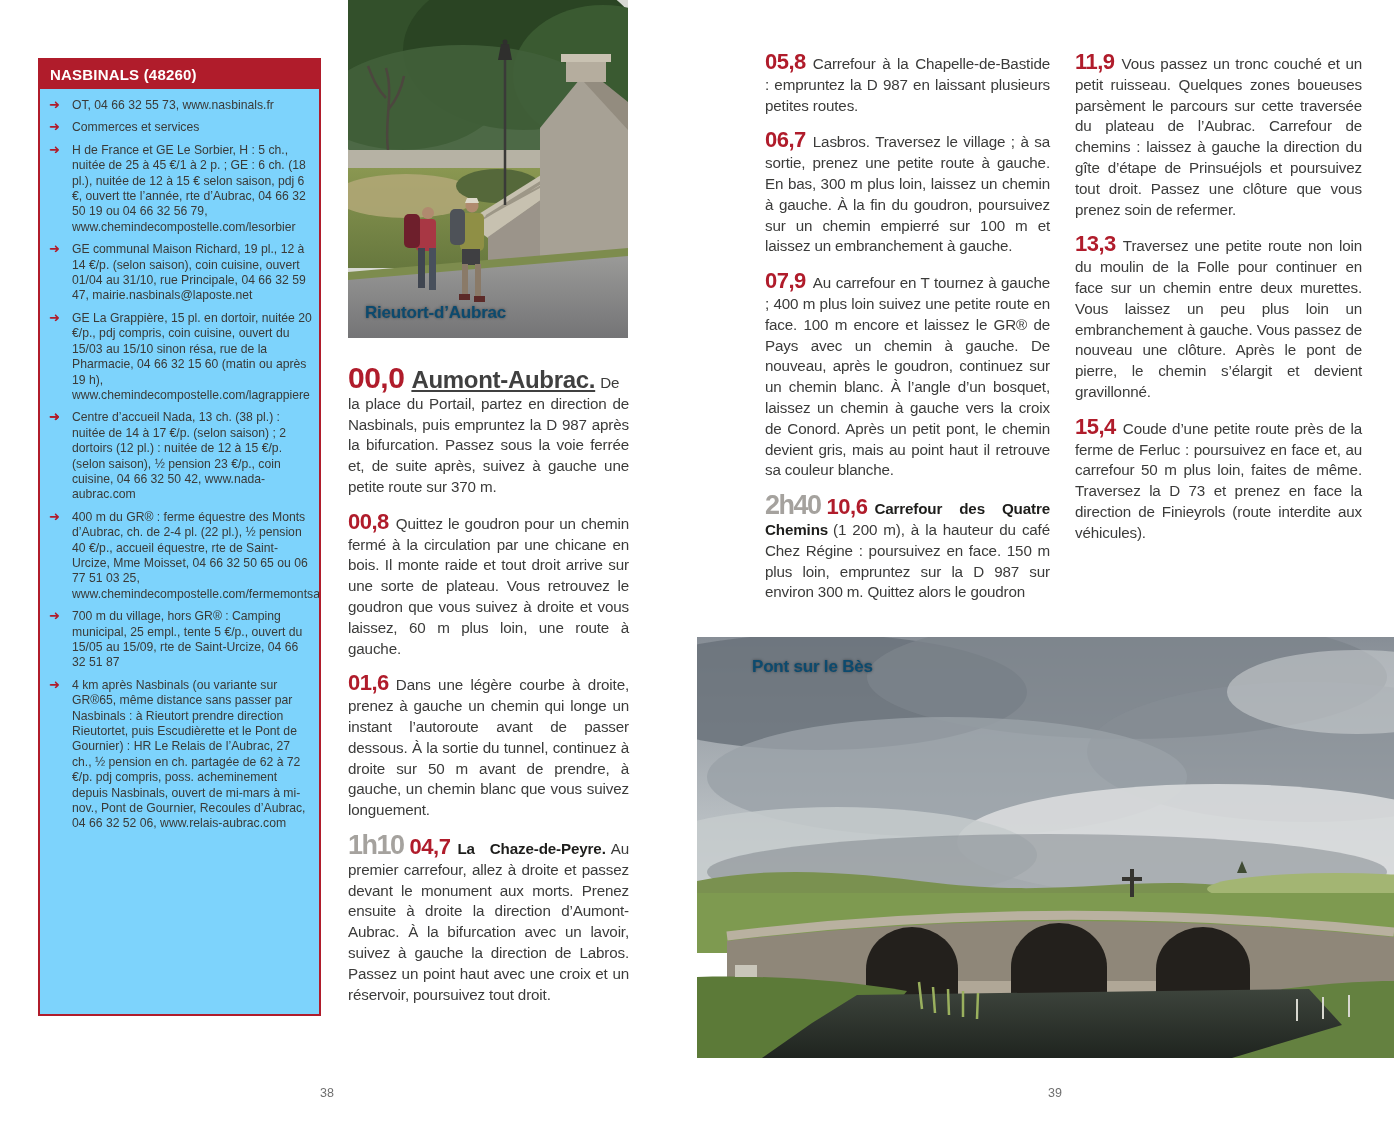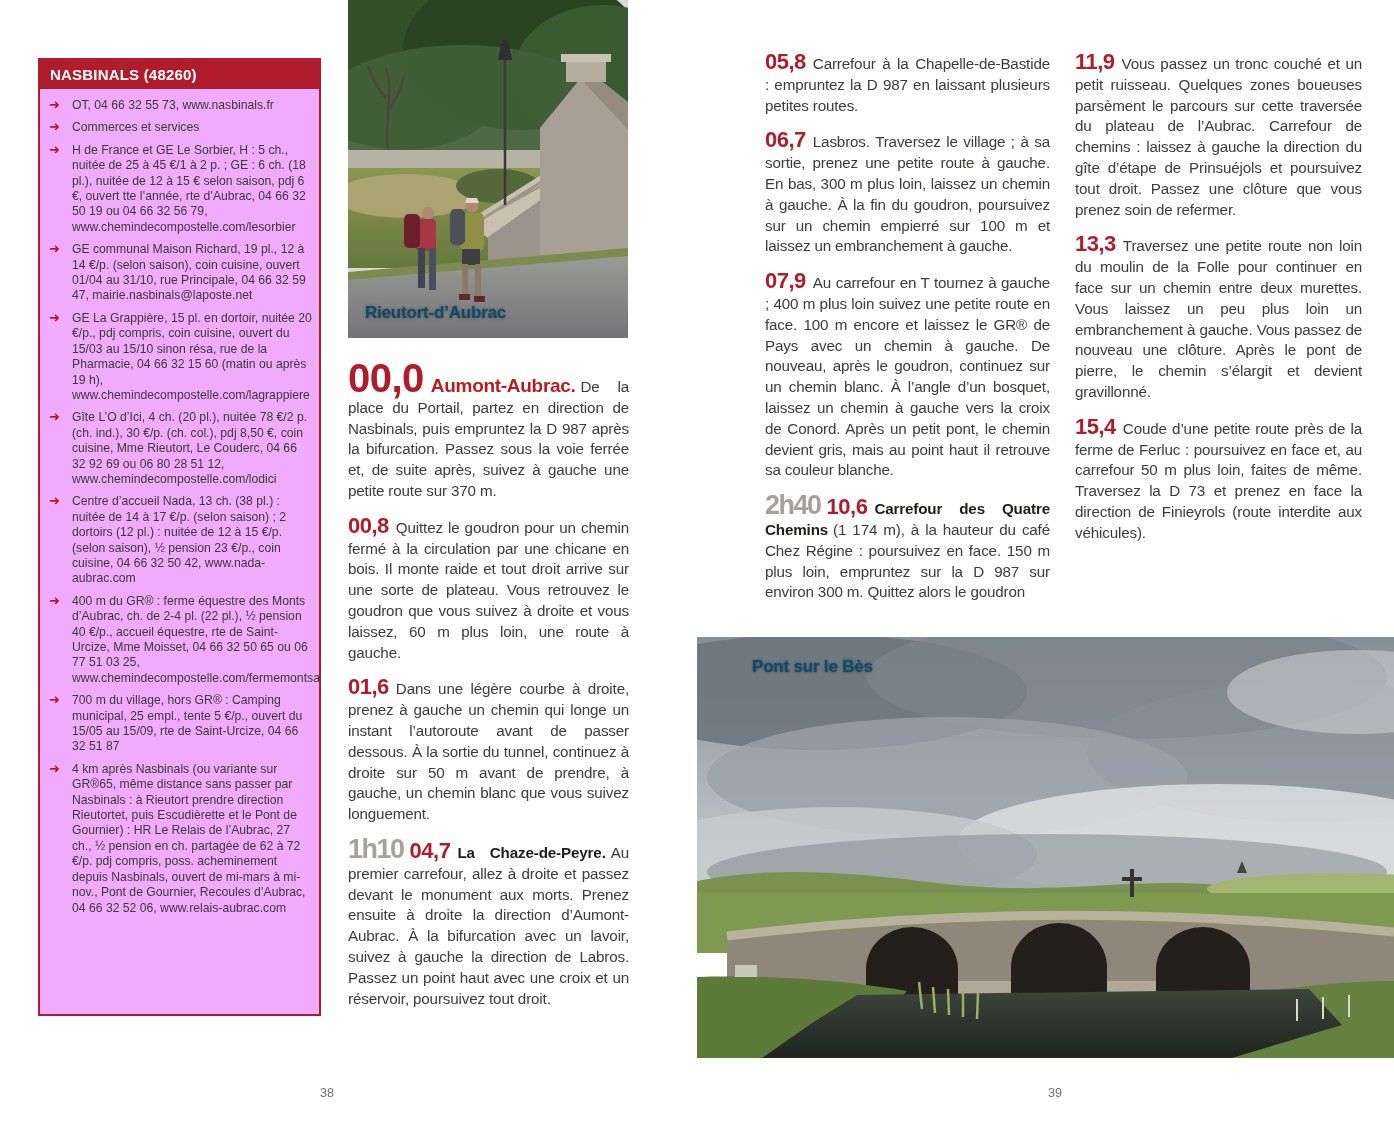--- a/index.html
+++ b/index.html
@@ -1,21 +1,21 @@
 <!DOCTYPE html>
 <html><head>
 <meta charset="utf-8">
 <style>
   html,body{margin:0;padding:0;background:#ffffff;}
   .spread{position:relative;width:1394px;height:1123px;background:#ffffff;overflow:hidden;
           font-family:"Liberation Sans","DejaVu Sans",sans-serif;color:#3b3b3a;}
 
   
   .infobox{position:absolute;left:38px;top:58px;width:283px;height:958px;
-           border:2px solid #b01c2b;background:#f0abfc;box-sizing:border-box;overflow:hidden;}
+           border:2px solid #b01c2b;background:#7dd3fc;box-sizing:border-box;overflow:hidden;}
   .infobox-title{background:#b01c2b;color:#fff;font-weight:bold;font-size:15px;
                  line-height:29px;height:29px;padding:0 0 0 10px;letter-spacing:.2px;}
   .infobox ul{list-style:none;margin:9px 6px 0 9px;padding:0;}
   .infobox li{position:relative;padding-left:23px;margin-bottom:7px;
               font-size:12.2px;line-height:15.4px;color:#3a3a38;}
   .arr{position:absolute;left:0;top:-1px;color:#b01c2b;font-size:13px;font-weight:bold;}
 
   
   .photo{position:absolute;margin:0;padding:0;overflow:hidden;}
   .photo svg{display:block;}
@@ -26,44 +26,44 @@
   .cap-top{left:17px;top:303px;}
   .cap-bridge{left:55px;top:20px;}
 
   
   .col{position:absolute;text-align:justify;}
   .col-mid{left:348px;top:366px;width:281px;}
   .col-r1{left:765px;top:52px;width:285px;}
   .col-r2{left:1075px;top:52px;width:287px;}
   .step{margin:0 0 14px 0;font-size:15.2px;line-height:20.8px;letter-spacing:-.15px;color:#3b3b3a;}
   .km{color:#b01c2b;font-weight:bold;font-size:22px;letter-spacing:-.5px;margin-right:7px;line-height:20px;}
-  .km-big{font-size:40px;line-height:24px;}
+  .km-big{font-size:30px;line-height:24px;}
   .place{font-weight:bold;color:#1d1d1b;margin-right:5px;}
-  .place-big{color:#b91c1c;font-size:19px;letter-spacing:-.3px;}
+  .place-big{color:#404040;font-size:24px;letter-spacing:-.3px;text-decoration:underline;}
   .time{color:#a5a29e;font-weight:bold;font-size:27px;letter-spacing:-1.5px;margin-right:6px;line-height:20px;}
 
   
   .pagenum{position:absolute;width:30px;text-align:left;font-size:12.5px;color:#6f6f6f;}
   .pn-left{left:320px;top:1086px;}
   .pn-right{left:1048px;top:1086px;}
 </style>
 </head>
 <body>
 
 <div class="spread">
 
   <aside class="infobox">
     <div class="infobox-title">NASBINALS (48260)</div>
     <ul>
       <li><span class="arr">➜</span><span>OT, 04 66 32 55 73, www.nasbinals.fr</span></li>
       <li><span class="arr">➜</span><span>Commerces et services</span></li>
       <li><span class="arr">➜</span><span>H de France et GE Le Sorbier, H : 5 ch., nuitée de 25 à 45 €/1 à 2 p. ; GE : 6 ch. (18 pl.), nuitée de 12 à 15 € selon saison, pdj 6 €, ouvert tte l’année, rte d’Aubrac, 04 66 32 50 19 ou 04 66 32 56 79, www.chemindecompostelle.com/lesorbier</span></li>
       <li><span class="arr">➜</span><span>GE communal Maison Richard, 19 pl., 12 à 14 €/p. (selon saison), coin cuisine, ouvert 01/04 au 31/10, rue Principale, 04 66 32 59 47, mairie.nasbinals@laposte.net</span></li>
       <li><span class="arr">➜</span><span>GE La Grappière, 15 pl. en dortoir, nuitée 20 €/p., pdj compris, coin cuisine, ouvert du 15/03 au 15/10 sinon résa, rue de la Pharmacie, 04 66 32 15 60 (matin ou après 19 h), www.chemindecompostelle.com/lagrappiere</span></li>
-      <li><span class="arr">➜</span><span>Gîte L’O d’Ici, 4 ch. (20 pl.), nuitée 78 €/2 p. (ch. ind.), 30 €/p. (ch. col.), pdj 8,50 €, coin cuisine, Mme Rieutort, Le Couderc, 04 66 32 92 69 ou 06 80 28 51 12, www.chemindecompostelle.com/lodici</span></li>
+      <li><span class="arr">➜</span></li>
       <li><span class="arr">➜</span><span>Centre d’accueil Nada, 13 ch. (38 pl.) : nuitée de 14 à 17 €/p. (selon saison) ; 2 dortoirs (12 pl.) : nuitée de 12 à 15 €/p. (selon saison), ½ pension 23 €/p., coin cuisine, 04 66 32 50 42, www.nada-aubrac.com</span></li>
       <li><span class="arr">➜</span><span>400 m du GR® : ferme équestre des Monts d’Aubrac, ch. de 2-4 pl. (22 pl.), ½ pension 40 €/p., accueil équestre, rte de Saint-Urcize, Mme Moisset, 04 66 32 50 65 ou 06 77 51 03 25, www.chemindecompostelle.com/fermemontsaubrac</span></li>
       <li><span class="arr">➜</span><span>700 m du village, hors GR® : Camping municipal, 25 empl., tente 5 €/p., ouvert du 15/05 au 15/09, rte de Saint-Urcize, 04 66 32 51 87</span></li>
       <li><span class="arr">➜</span><span>4 km après Nasbinals (ou variante sur GR®65, même distance sans passer par Nasbinals : à Rieutort prendre direction Rieutortet, puis Escudièrette et le Pont de Gournier) : HR Le Relais de l’Aubrac, 27 ch., ½ pension en ch. partagée de 62 à 72 €/p. pdj compris, poss. acheminement depuis Nasbinals, ouvert de mi-mars à mi-nov., Pont de Gournier, Recoules d’Aubrac, 04 66 32 52 06, www.relais-aubrac.com</span></li>
     </ul>
   </aside>
 
   <figure class="photo photo-top">
     <svg width="280" height="338" viewBox="0 0 280 338">
       <defs>
@@ -143,21 +143,21 @@
     <p class="step">
       <span class="km">05,8</span><span>Carrefour à la Chapelle-de-Bastide : empruntez la D 987 en laissant plusieurs petites routes.</span>
     </p>
     <p class="step">
       <span class="km">06,7</span><span>Lasbros. Traversez le village ; à sa sortie, prenez une petite route à gauche. En bas, 300 m plus loin, laissez un chemin à gauche. À la fin du goudron, poursuivez sur un chemin empierré sur 100 m et laissez un embranchement à gauche.</span>
     </p>
     <p class="step">
       <span class="km">07,9</span><span>Au carrefour en T tournez à gauche ; 400 m plus loin suivez une petite route en face. 100 m encore et laissez le GR® de Pays avec un chemin à gauche. De nouveau, après le goudron, continuez sur un chemin blanc. À l’angle d’un bosquet, laissez un chemin à gauche vers la croix de Conord. Après un petit pont, le chemin devient gris, mais au point haut il retrouve sa couleur blanche.</span>
     </p>
     <p class="step">
-      <span class="time">2h40</span><span class="km">10,6</span><span class="place">Carrefour des Quatre Chemins</span><span>(1 174 m), à la hauteur du café Chez Régine : poursuivez en face. 150 m plus loin, empruntez sur la D 987 sur environ 300 m. Quittez alors le goudron</span>
+      <span class="time">2h40</span><span class="km">10,6</span><span class="place">Carrefour des Quatre Chemins</span><span>(1 200 m), à la hauteur du café Chez Régine : poursuivez en face. 150 m plus loin, empruntez sur la D 987 sur environ 300 m. Quittez alors le goudron</span>
     </p>
   </div>
 
   <div class="col col-r2">
     <p class="step">
       <span class="km">11,9</span><span>Vous passez un tronc couché et un petit ruisseau. Quelques zones boueuses parsèment le parcours sur cette traversée du plateau de l’Aubrac. Carrefour de chemins : laissez à gauche la direction du gîte d’étape de Prinsuéjols et poursuivez tout droit. Passez une clôture que vous prenez soin de refermer.</span>
     </p>
     <p class="step">
       <span class="km">13,3</span><span>Traversez une petite route non loin du moulin de la Folle pour continuer en face sur un chemin entre deux murettes. Vous laissez un peu plus loin un embranchement à gauche. Vous passez de nouveau une clôture. Après le pont de pierre, le chemin s’élargit et devient gravillonné.</span>
     </p>

